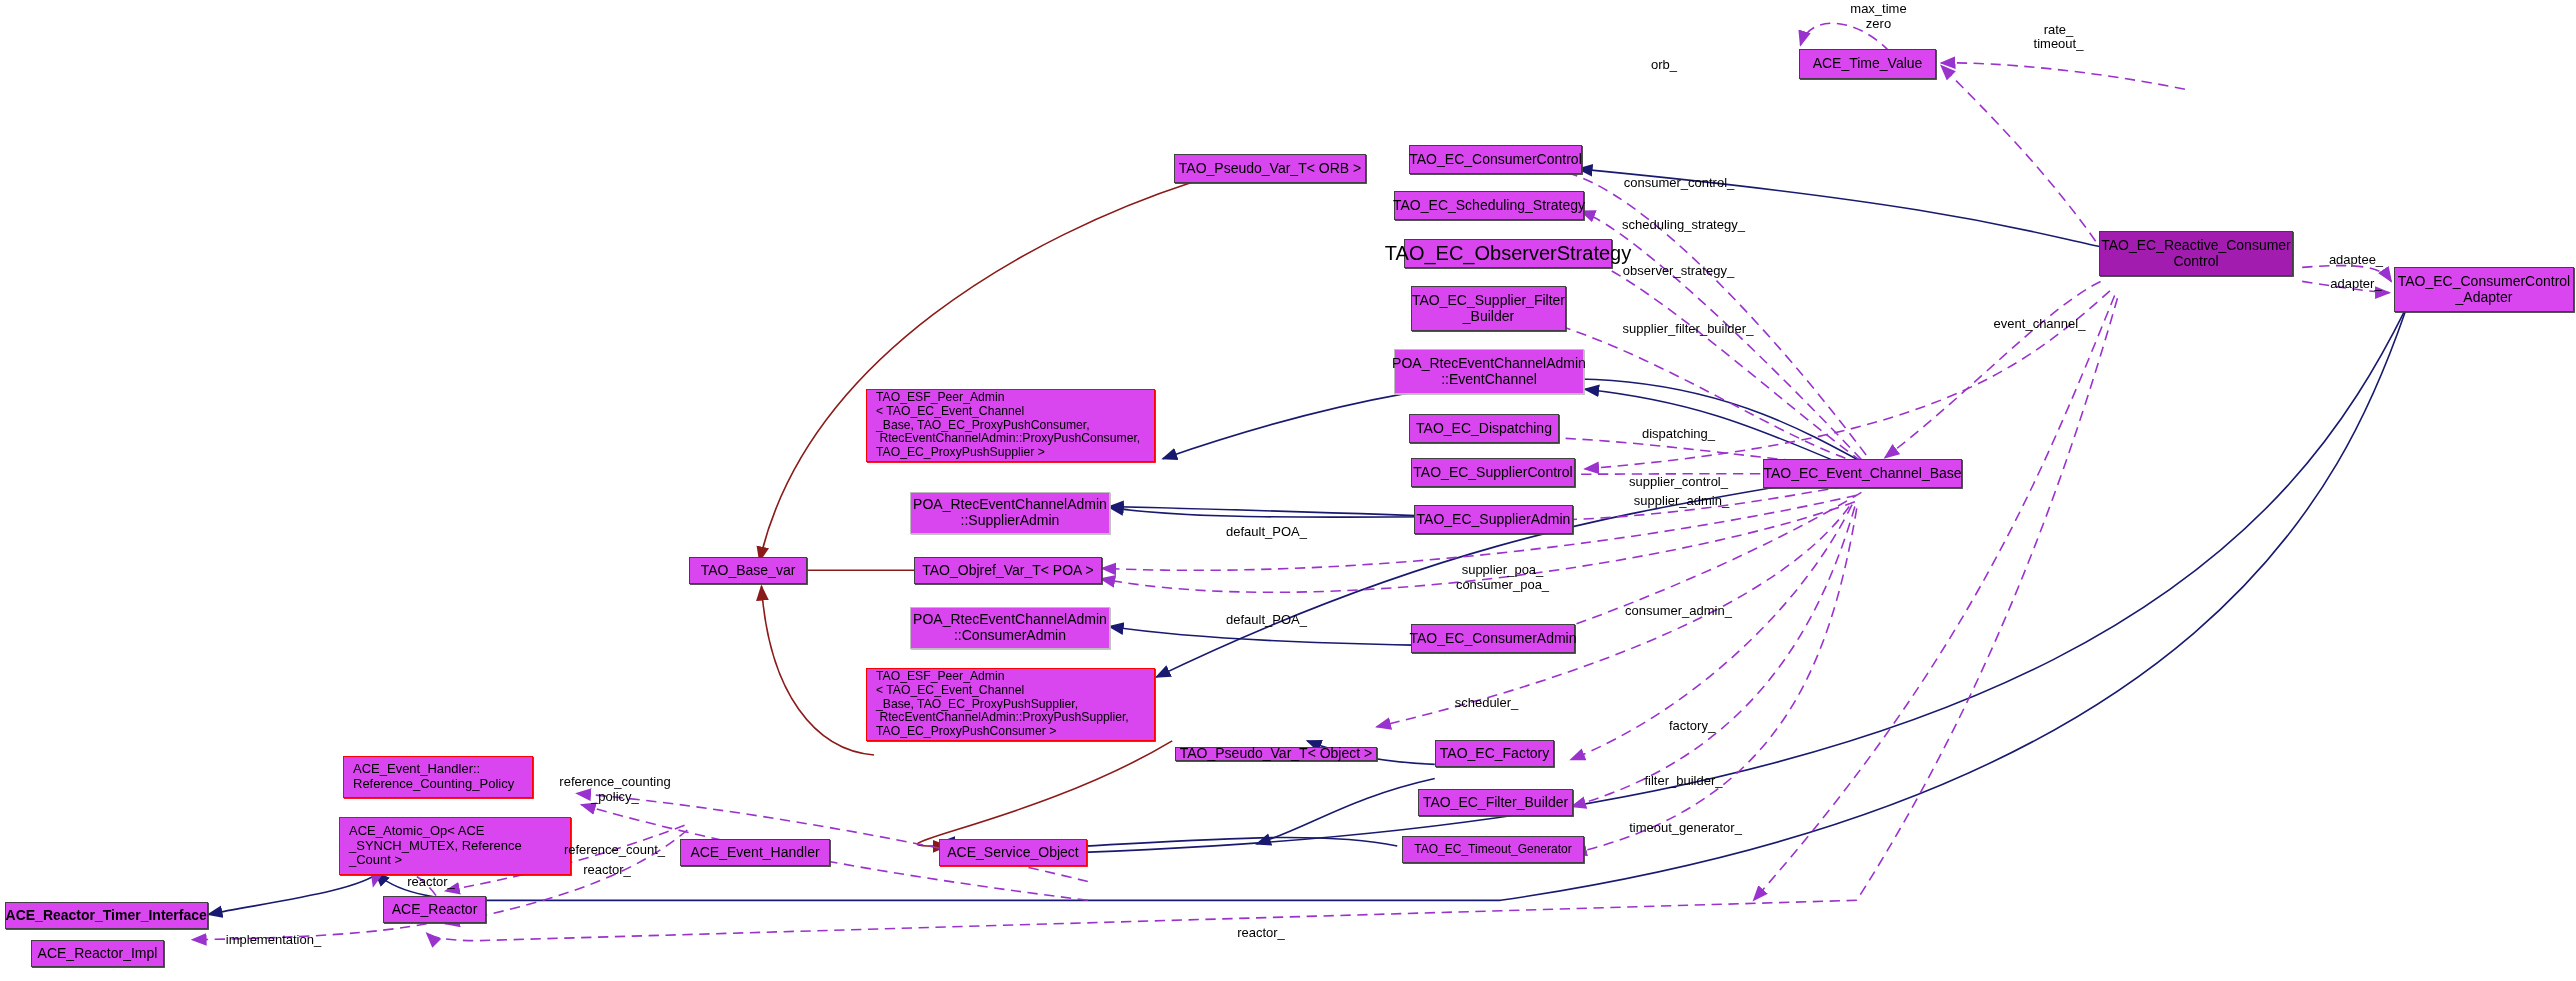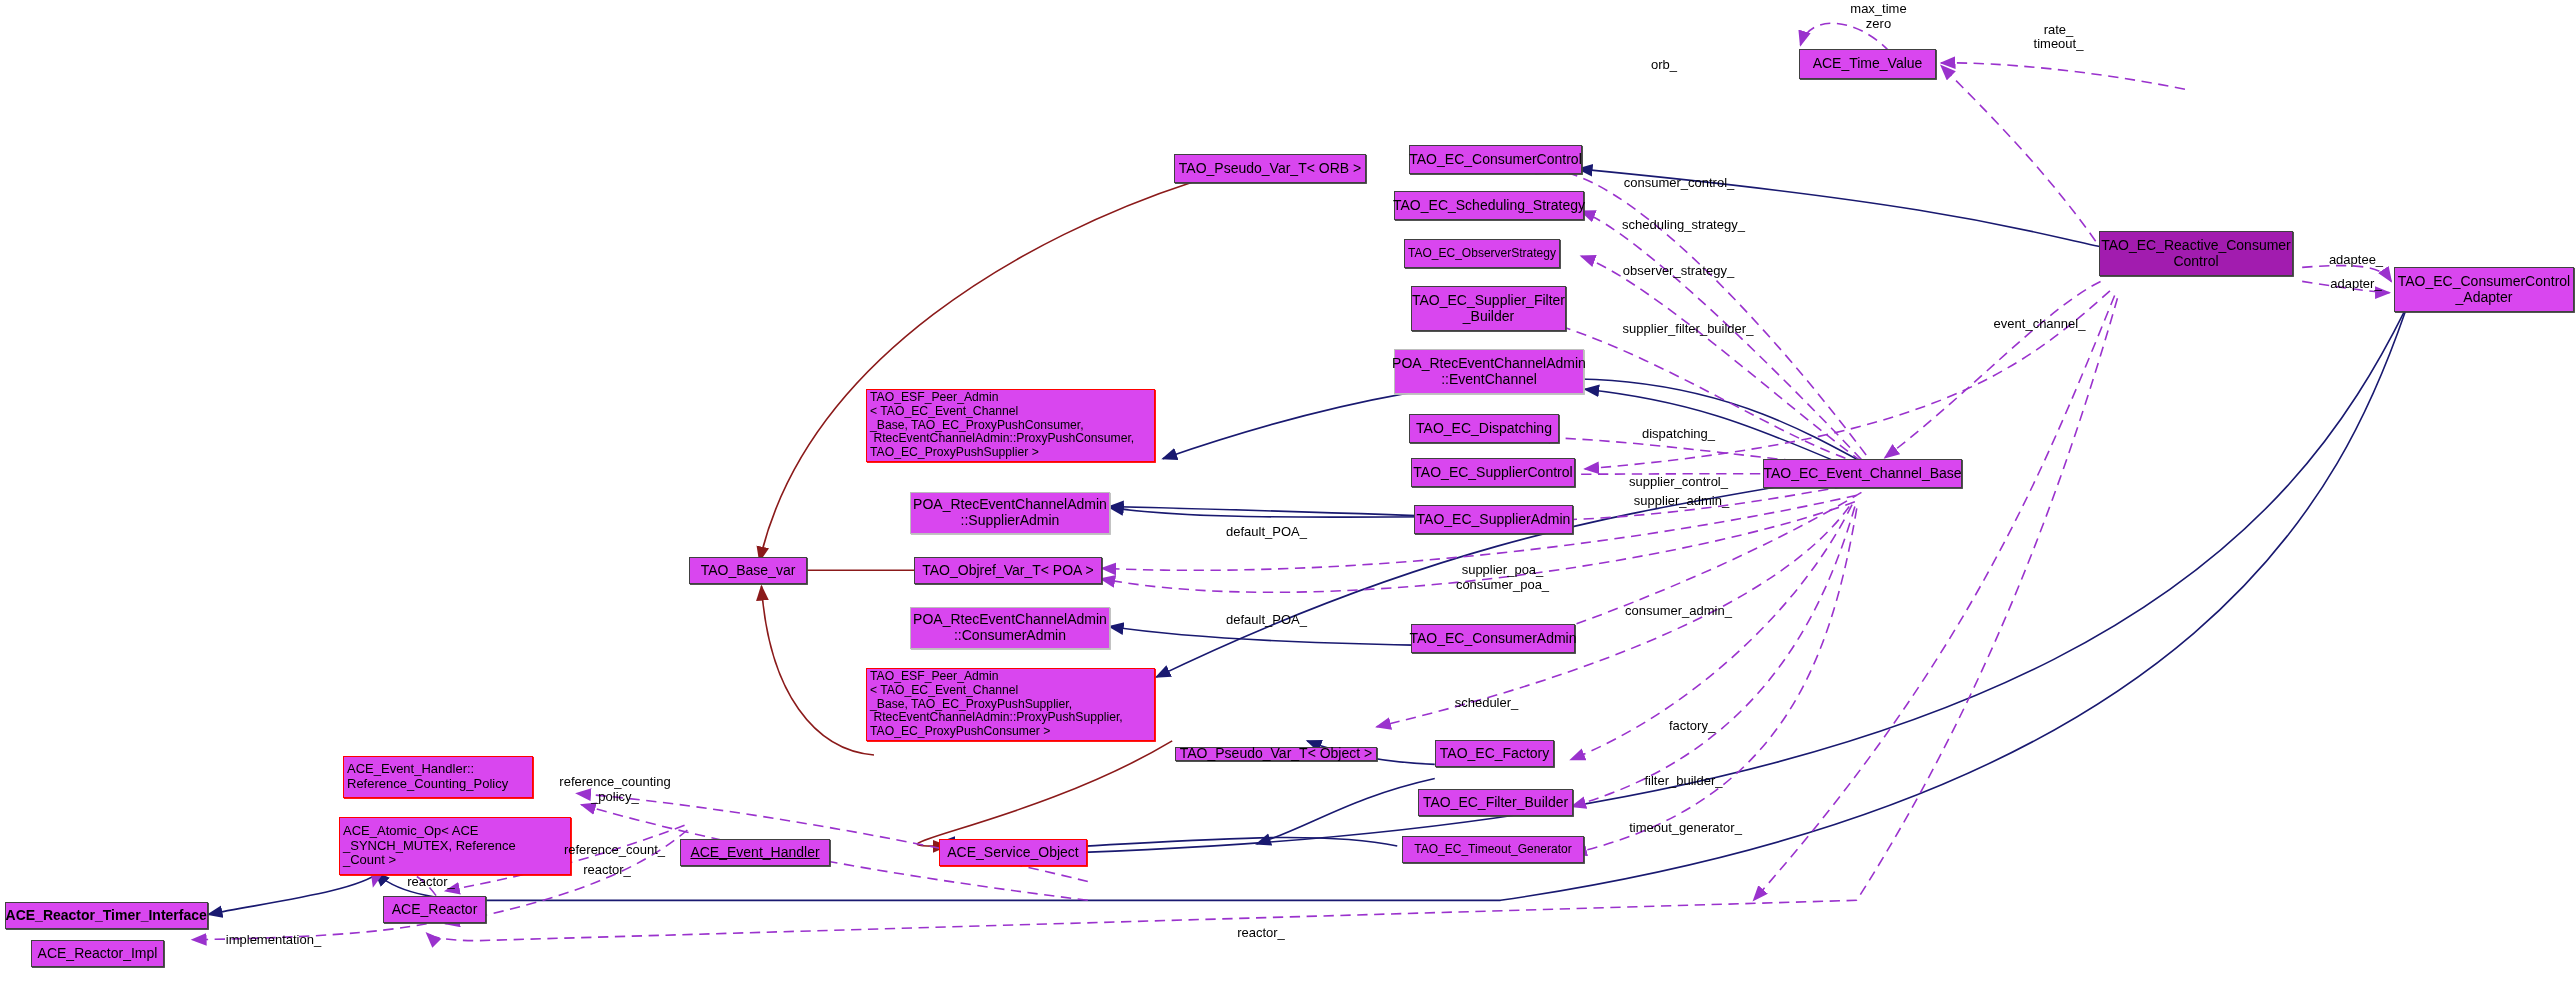--- a/index.html
+++ b/index.html
@@ -24,21 +24,21 @@
     color:#000000;
     line-height:1.12;
     white-space:pre;
     z-index:5;
   }
   
   .n-plain{ border:0.9px solid #404040; box-shadow:0.9px 0.9px 0 0 #404040; }
   .n-red{ border:0.9px solid #ff0000; box-shadow:0.9px 0.9px 0 0 #ff0000; }
   .n-grey{ border:0.9px solid #bdbdbd; box-shadow:0.9px 0.9px 0 0 #bdbdbd; }
   .n-hl{ border:0.9px solid #404040; background:#a21caf; box-shadow:0.9px 0.9px 0 0 #404040; }
-  .n-left{ justify-content:flex-start; text-align:left; padding-left:3px; }
+  .n-left{ justify-content:flex-start; text-align:left; padding-left:9px; }
   .elabel{
     position:absolute;
     font-family:"Liberation Sans", sans-serif;
     color:#000000;
     white-space:pre;
     line-height:1.14;
     z-index:6;
     text-align:center;
   }
 </style>
@@ -118,21 +118,21 @@
   </svg>
 
   <div class="node n-plain" style="left:1799px;top:49px;width:137px;height:30px;font-size:14px;">ACE_Time_Value</div>
 
   <div class="node n-plain" style="left:1174px;top:154px;width:192px;height:29px;font-size:14px;">TAO_Pseudo_Var_T&lt; ORB &gt;</div>
 
   <div class="node n-plain" style="left:1409px;top:145px;width:173px;height:29px;font-size:14px;">TAO_EC_ConsumerControl</div>
 
   <div class="node n-plain" style="left:1394px;top:191px;width:190px;height:29px;font-size:14px;">TAO_EC_Scheduling_Strategy</div>
 
-  <div class="node n-plain" style="left:1404px;top:239px;width:156px;height:29px;font-size:12px;">TAO_EC_ObserverStrategy</div>
+  <div class="node n-plain" style="left:1404px;top:239px;width:208px;height:29px;font-size:20px;">TAO_EC_ObserverStrategy</div>
 
   <div class="node n-plain" style="left:1411px;top:286px;width:155px;height:45px;font-size:14px;">TAO_EC_Supplier_Filter
 _Builder</div>
 
   <div class="node n-grey" style="left:1394px;top:349px;width:190px;height:45px;font-size:14px;">POA_RtecEventChannelAdmin
 ::EventChannel</div>
 
   <div class="node n-plain" style="left:1409px;top:414px;width:150px;height:29px;font-size:14px;">TAO_EC_Dispatching</div>
 
   <div class="node n-plain" style="left:1411px;top:458px;width:164px;height:29px;font-size:14px;">TAO_EC_SupplierControl</div>
@@ -179,21 +179,21 @@
 
   <div class="node n-plain" style="left:1402px;top:836px;width:182px;height:27px;font-size:12px;">TAO_EC_Timeout_Generator</div>
 
   <div class="node n-red n-left" style="left:343px;top:756px;width:190px;height:42px;font-size:13px;">ACE_Event_Handler::
 Reference_Counting_Policy</div>
 
   <div class="node n-red n-left" style="left:339px;top:817px;width:232px;height:58px;font-size:13px;">ACE_Atomic_Op&lt; ACE
 _SYNCH_MUTEX, Reference
 _Count &gt;</div>
 
-  <div class="node n-plain" style="left:680px;top:839px;width:150px;height:27px;font-size:14px;text-decoration:underline;">ACE_Event_Handler</div>
+  <div class="node n-plain" style="left:680px;top:839px;width:150px;height:27px;font-size:14px;">ACE_Event_Handler</div>
 
   <div class="node n-red" style="left:939px;top:839px;width:148px;height:27px;font-size:14px;">ACE_Service_Object</div>
 
   <div class="node n-plain" style="left:4.7px;top:902px;width:203px;height:27px;font-size:14px;font-weight:bold;">ACE_Reactor_Timer_Interface</div>
 
   <div class="node n-plain" style="left:383px;top:896px;width:103px;height:27px;font-size:14px;">ACE_Reactor</div>
 
   <div class="node n-plain" style="left:31px;top:940px;width:133px;height:27px;font-size:14px;">ACE_Reactor_Impl</div>
 
   <div class="elabel" style="left:1827px;top:1.9px;width:103px;font-size:13px;">max_time

